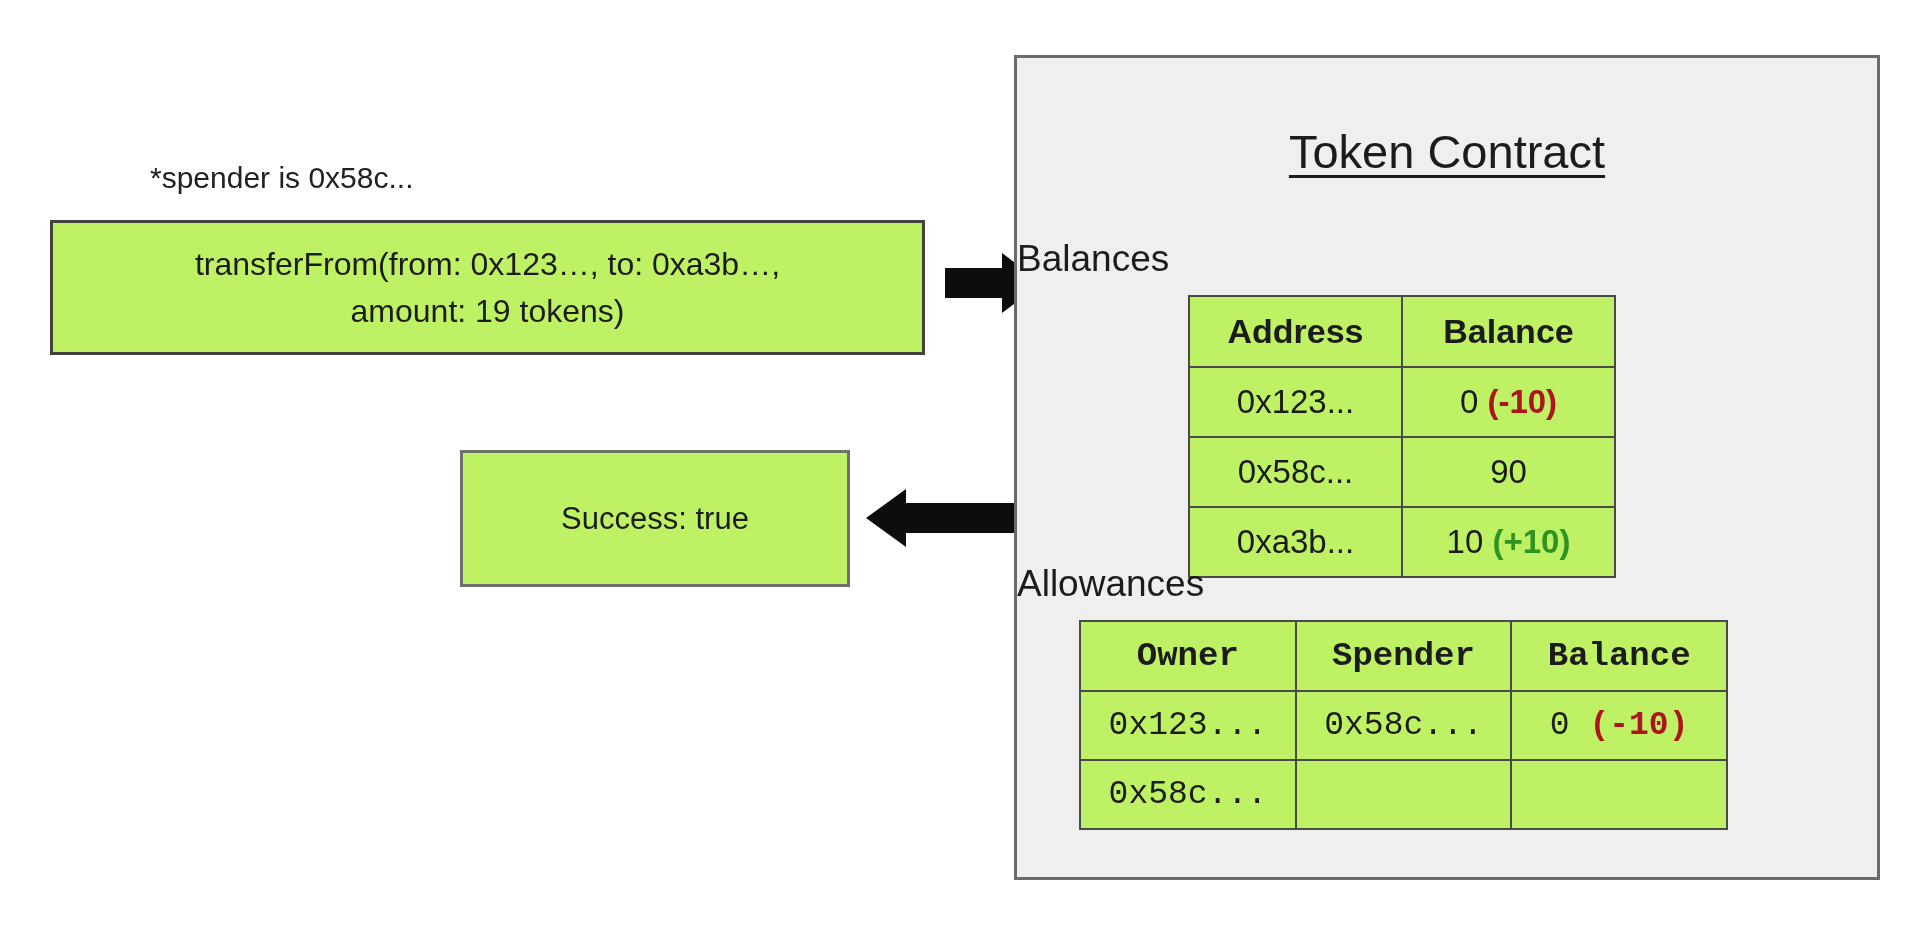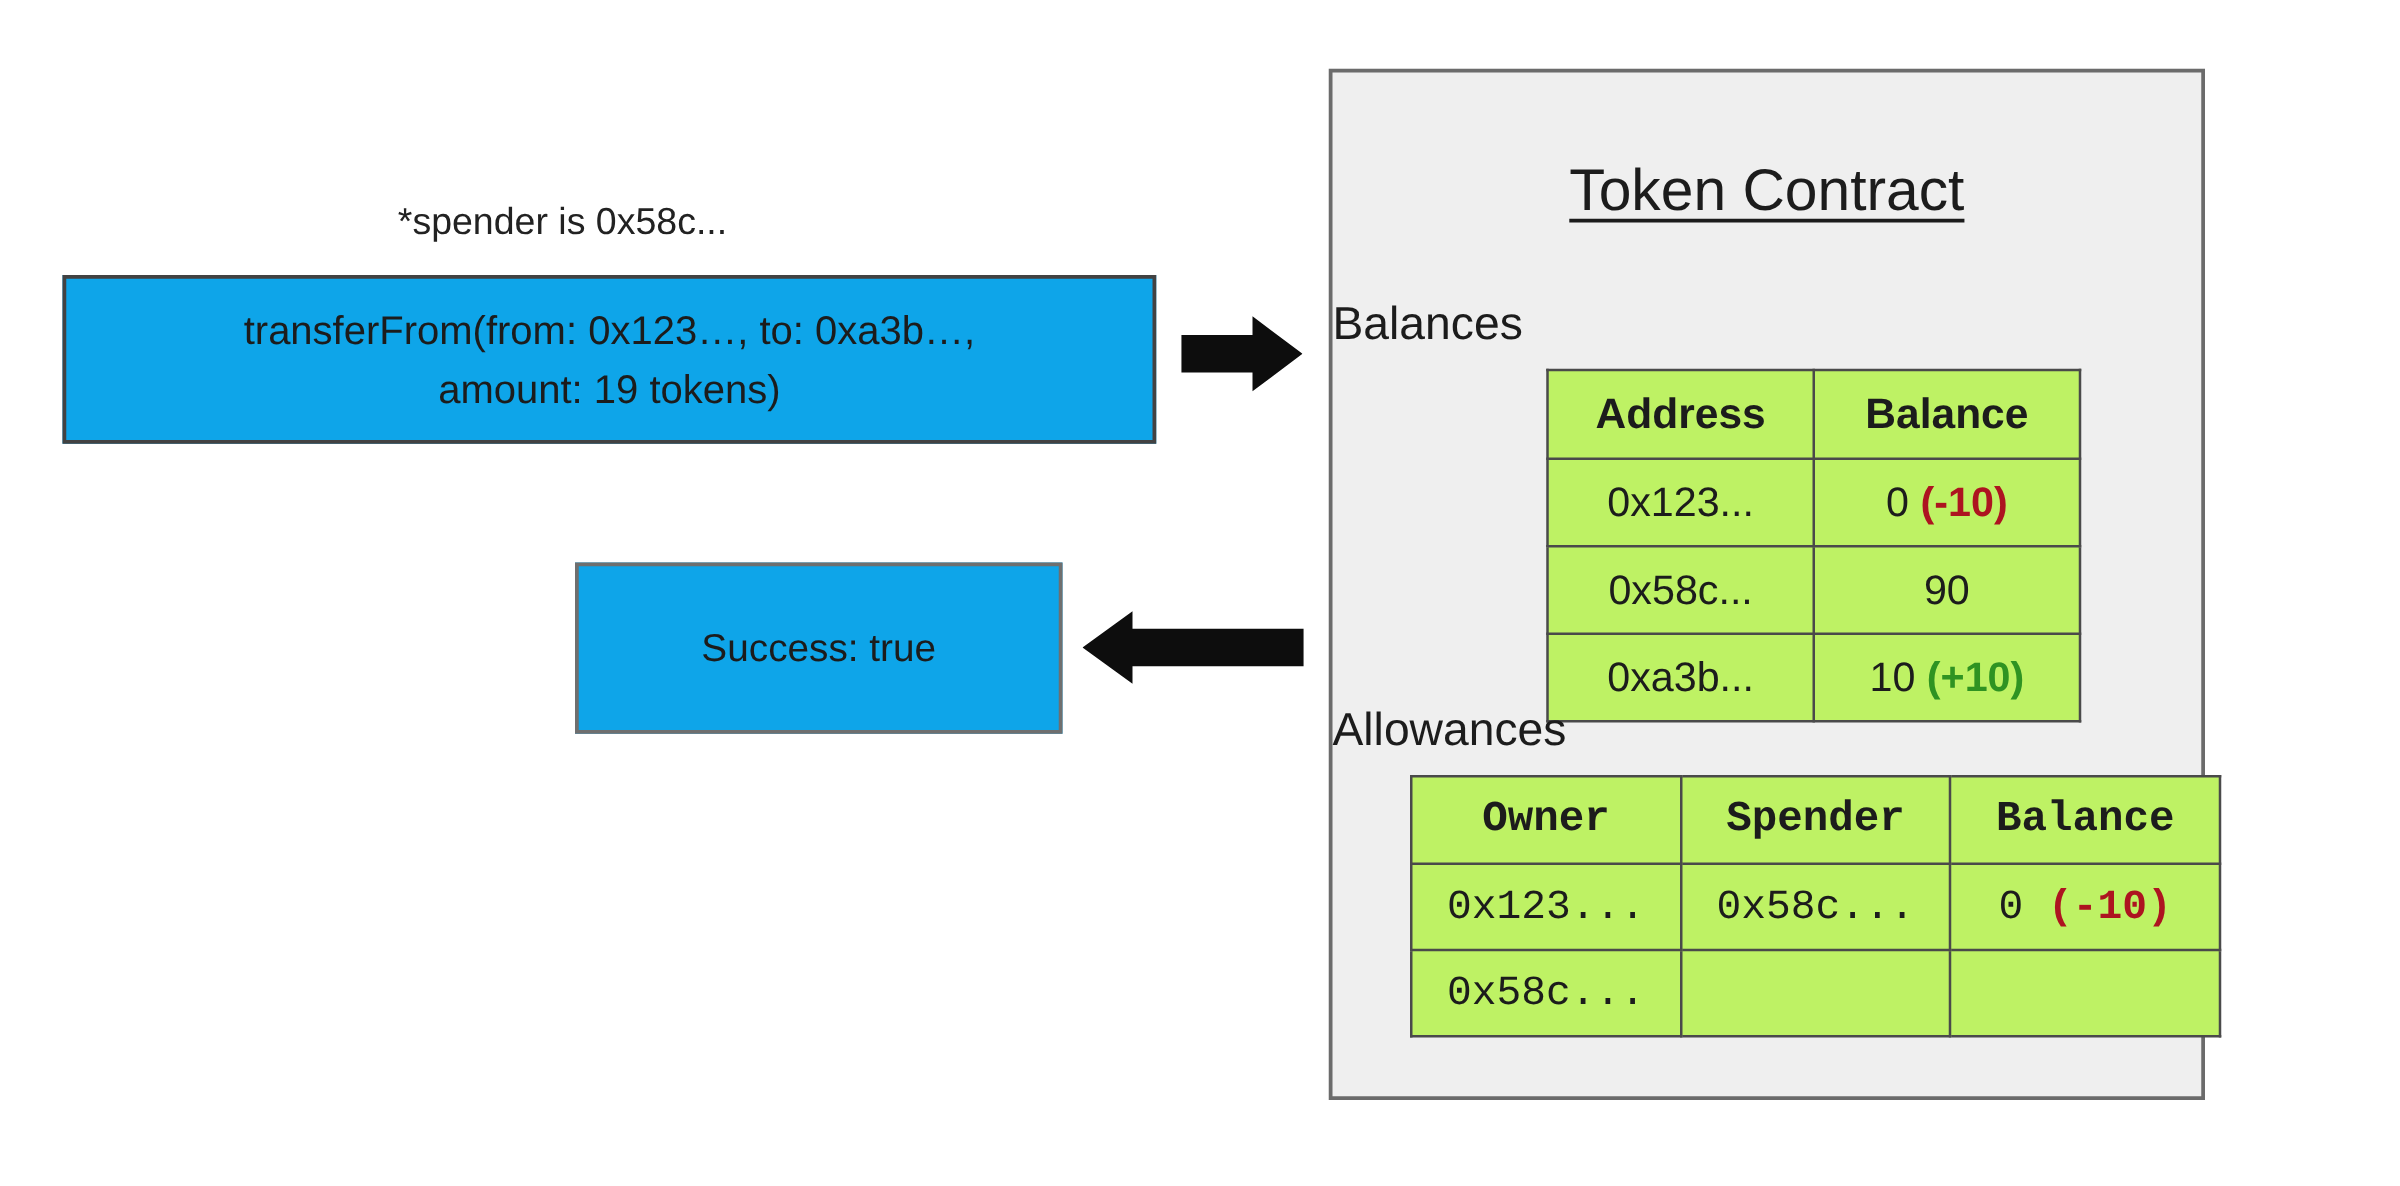--- a/index.html
+++ b/index.html
@@ -9,28 +9,27 @@
     width:1920px; height:949px;
     background:#ffffff;
     font-family:"Liberation Sans", sans-serif;
     color:#1c1c1c;
     overflow:hidden;
   }
 
   .note {
     position:absolute;
     left:150px; top:161px; width:600px;
-    text-align:center;
     font-size:30px;
     color:#222222;
   }
 
   .shape-box {
     position:absolute;
-    background:#0ea5e9;
+    background:#bef264;
     display:flex; flex-direction:column;
     justify-content:center; align-items:center;
     text-align:center;
   }
   .request-box {
     left:50px; top:220px; width:875px; height:135px;
     border:3px solid #424242;
     font-size:32px; line-height:47px;
   }
   .response-box {
@@ -38,21 +37,21 @@
     border:3px solid #6f6f6f;
     font-size:31px;
   }
 
   .arrow-svg { position:absolute; color:#0d0d0d; }
   .arrow-right { left:945px; top:248px; }
   .arrow-left  { left:866px; top:483px; }
 
   .contract-box {
     position:absolute;
-    left:1063px; top:55px; width:701px; height:825px;
+    left:1014px; top:55px; width:866px; height:825px;
     background:#efefef;
     border:3px solid #6b6b6b;
   }
   .contract-title {
     position:absolute; top:66px; left:0; width:100%;
     text-align:center;
     font-size:47px;
     text-decoration:underline;
     text-decoration-thickness:3px;
     text-underline-offset:7px;

